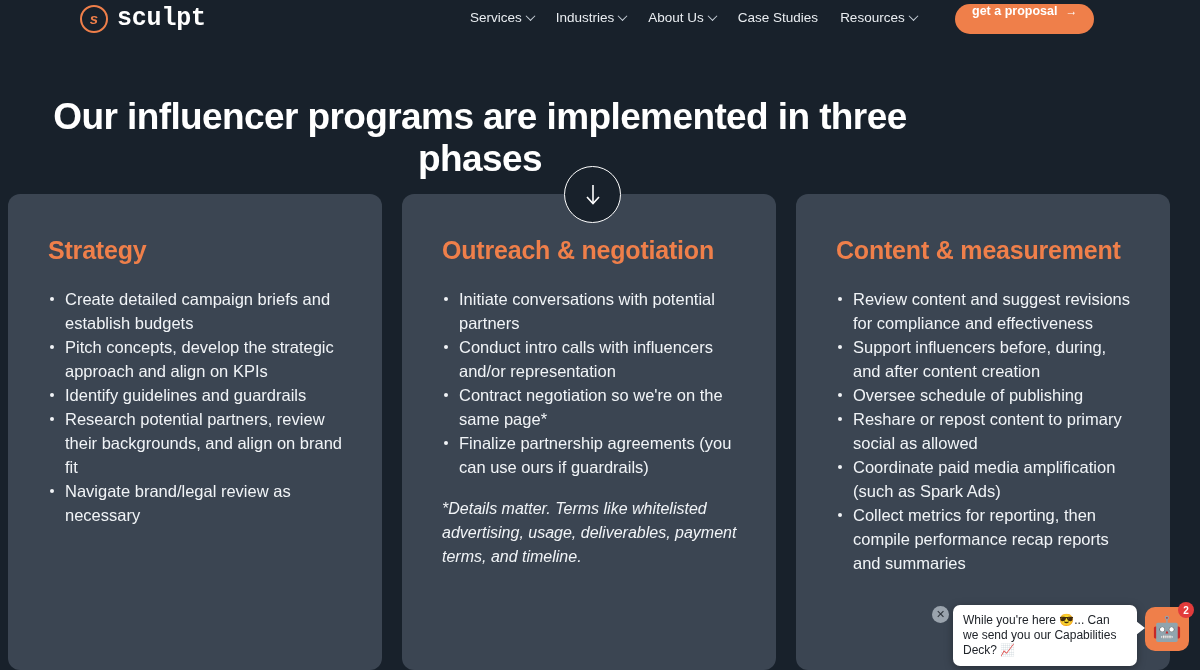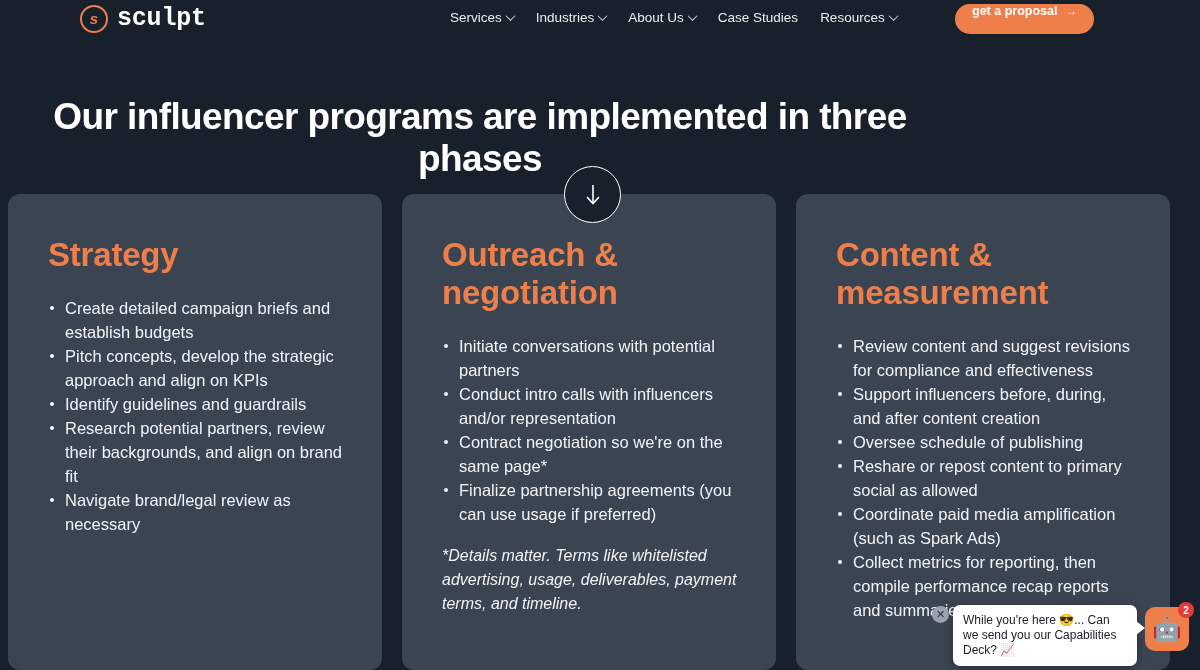--- a/index.html
+++ b/index.html
@@ -52,21 +52,21 @@
   }
   .logo-text {
     color: #ffffff;
     font-size: 25px;
     font-weight: 700;
     letter-spacing: -0.2px;
     font-family: Liberation Mono, monospace;
   }
   .nav {
     position: absolute;
-    left: 450px;
+    left: 470px;
     top: 10px;
     display: flex;
     align-items: center;
     gap: 22px;
   }
   .nav-item {
     display: flex;
     align-items: center;
     gap: 5px;
     color: #e9edf1;
@@ -139,21 +139,21 @@
   }
   .card {
     width: 374px;
     background: #3b4552;
     border-radius: 12px;
     padding: 42px 36px 20px 40px;
     min-height: 476px;
   }
   .card-title {
     color: #ef7f4a;
-    font-size: 33px;
+    font-size: 25px;
     font-weight: 700;
     letter-spacing: -0.2px;
     margin-bottom: 22px;
   }
   .card ul {
     list-style: none;
     padding-left: 0;
   }
   .card li {
     position: relative;
@@ -308,21 +308,21 @@
         <li>Navigate brand/legal review as necessary</li>
       </ul>
     </div>
 
     <div class="card">
       <div class="card-title">Outreach &amp; negotiation</div>
       <ul>
         <li>Initiate conversations with potential partners</li>
         <li>Conduct intro calls with influencers and/or representation</li>
         <li>Contract negotiation so we're on the same page*</li>
-        <li>Finalize partnership agreements (you can use usage if preferred)</li>
+        <li>Finalize partnership agreements (you can use ours if guardrails)</li>
       </ul>
       <div class="note">*Details matter. Terms like whitelisted advertising, usage, deliverables, payment terms, and timeline.</div>
     </div>
 
     <div class="card">
       <div class="card-title">Content &amp; measurement</div>
       <ul>
         <li>Review content and suggest revisions for compliance and effectiveness</li>
         <li>Support influencers before, during, and after content creation</li>
         <li>Oversee schedule of publishing</li>

